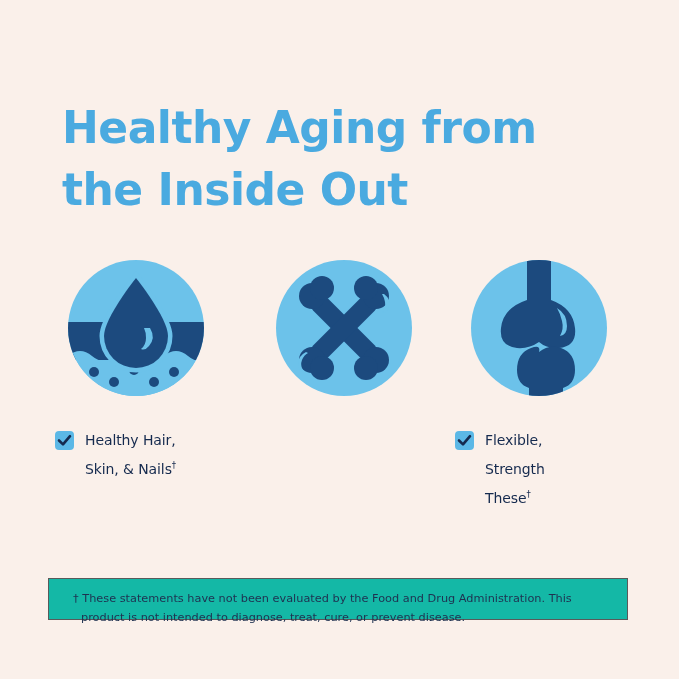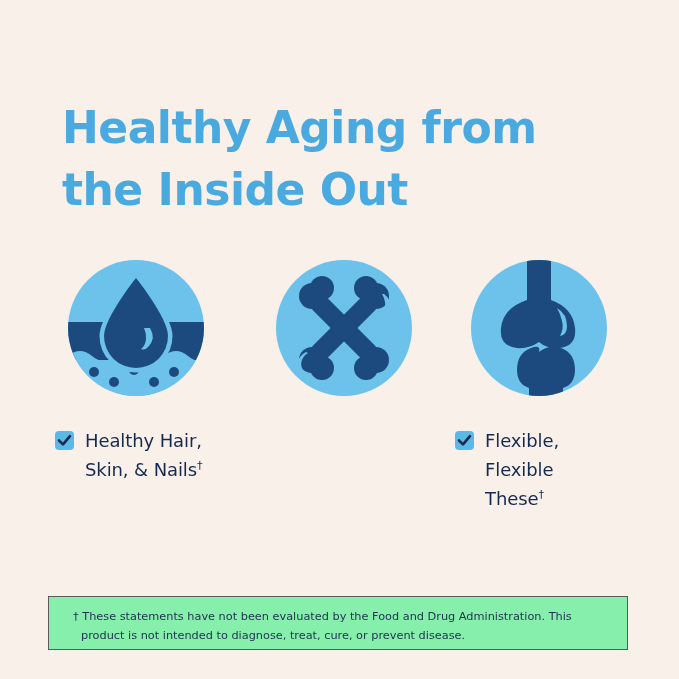--- a/index.html
+++ b/index.html
@@ -87,41 +87,41 @@
   .checkbox svg {
     position: absolute;
     left: 2px;
     top: 2px;
     width: 15px;
     height: 15px;
   }
   .label-text {
     color: #152a4e;
     font-family: "DejaVu Sans", sans-serif;
-    font-size: 18px;
+    font-size: 14px;
     line-height: 29px;
     font-weight: 400;
     letter-spacing: -0.1px;
   }
   .label-text sup {
     font-size: 0.62em;
     vertical-align: super;
     line-height: 0;
   }
 
   
   .disclaimer {
     position: absolute;
     left: 48px;
-    top: 596px;
+    top: 578px;
     width: 580px;
-    height: 54px;
+    height: 42px;
     border: 1px solid #5a5a5a;
     box-sizing: border-box;
-    background: #86efac;
+    background: #14b8a6;
   }
   .disclaimer-text {
     position: absolute;
     left: 24px;
     top: 10px;
     right: 18px;
     color: #1f3150;
     font-family: "DejaVu Sans", sans-serif;
     font-size: 11.3px;
     line-height: 19px;
@@ -216,21 +216,21 @@
         </svg>
       </div>
       <div class="label-row">
         <span class="checkbox">
           <svg viewBox="0 0 15 15" xmlns="http://www.w3.org/2000/svg" aria-hidden="true">
             <path d="M2 7.5 L6 11.4 L13 3.2" fill="none" stroke="#152a4e" stroke-width="2.6" stroke-linecap="round" stroke-linejoin="round"></path>
           </svg>
         </span>
         <span class="label-text">
           <span>Flexible,</span><br>
-          <span>Flexible</span><br>
+          <span>Strength</span><br>
           <span>These</span><sup>†</sup>
         </span>
       </div>
     </div>
 
   </div>
 
   <div class="disclaimer">
     <div class="disclaimer-text">† These statements have not been evaluated by the Food and Drug Administration. This product is not intended to diagnose, treat, cure, or prevent disease.</div>
   </div>

